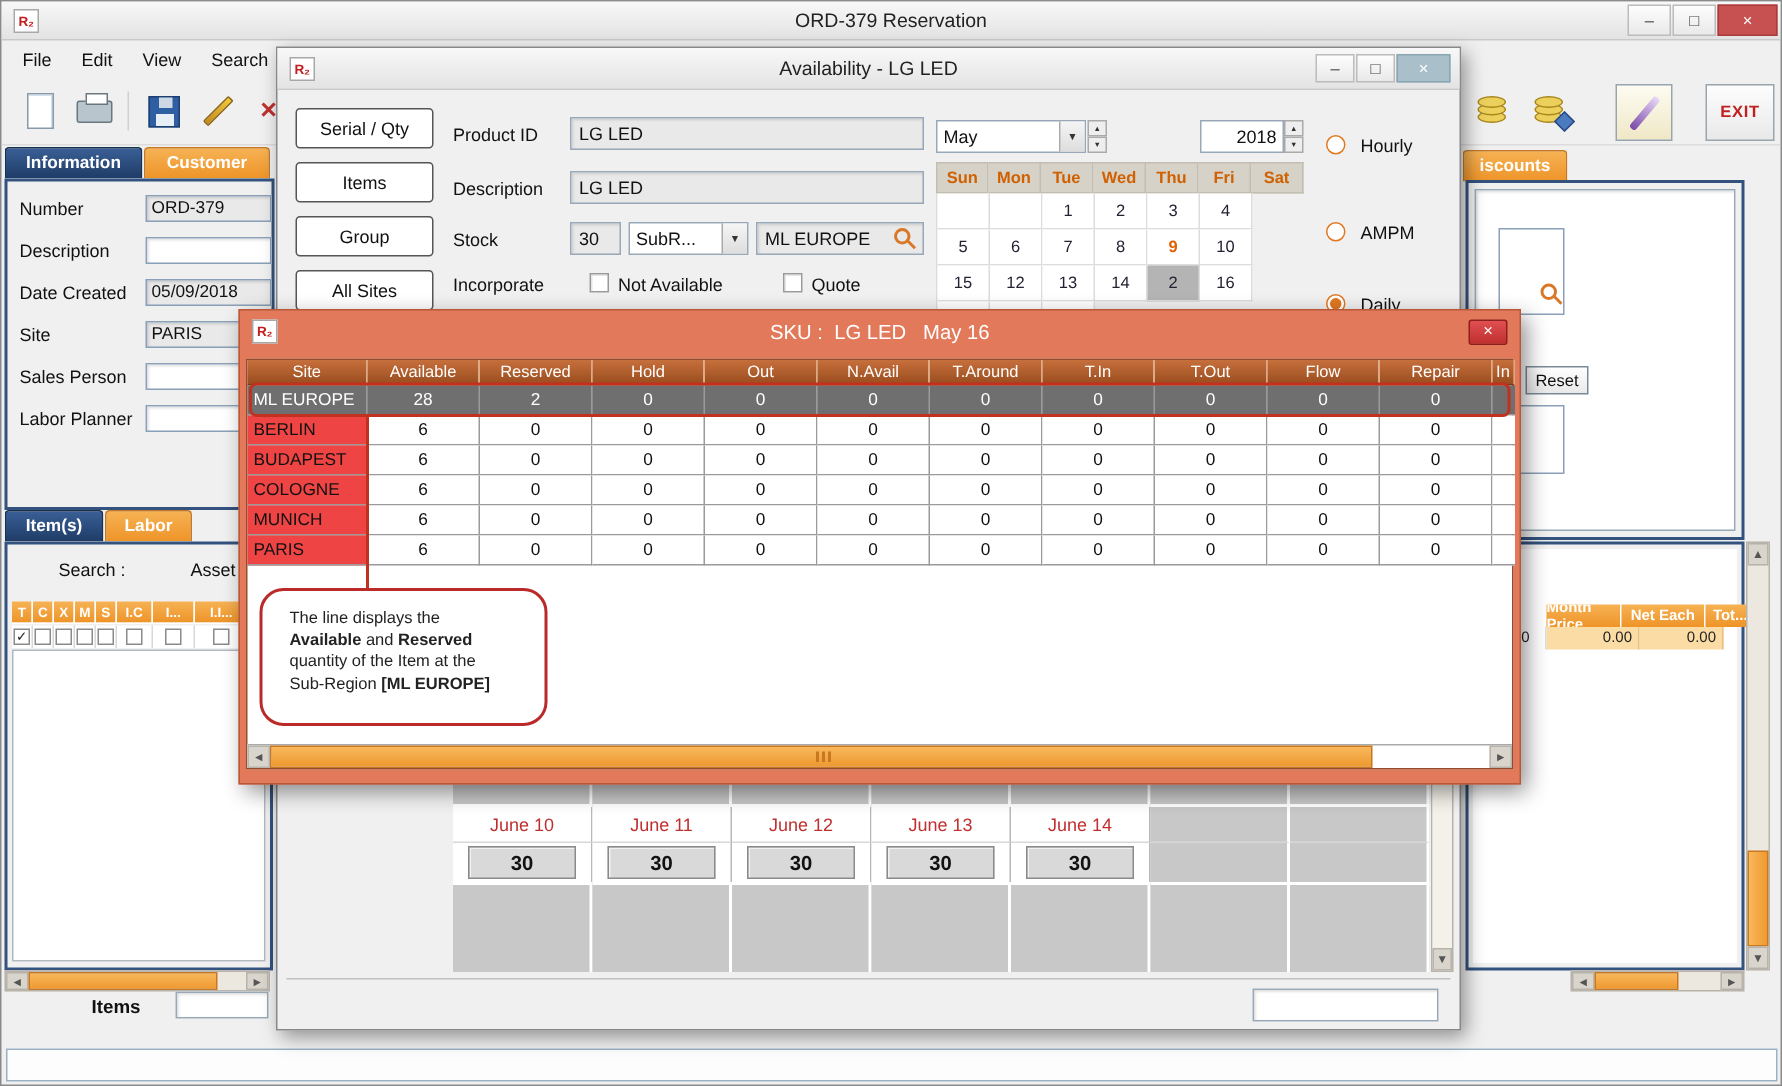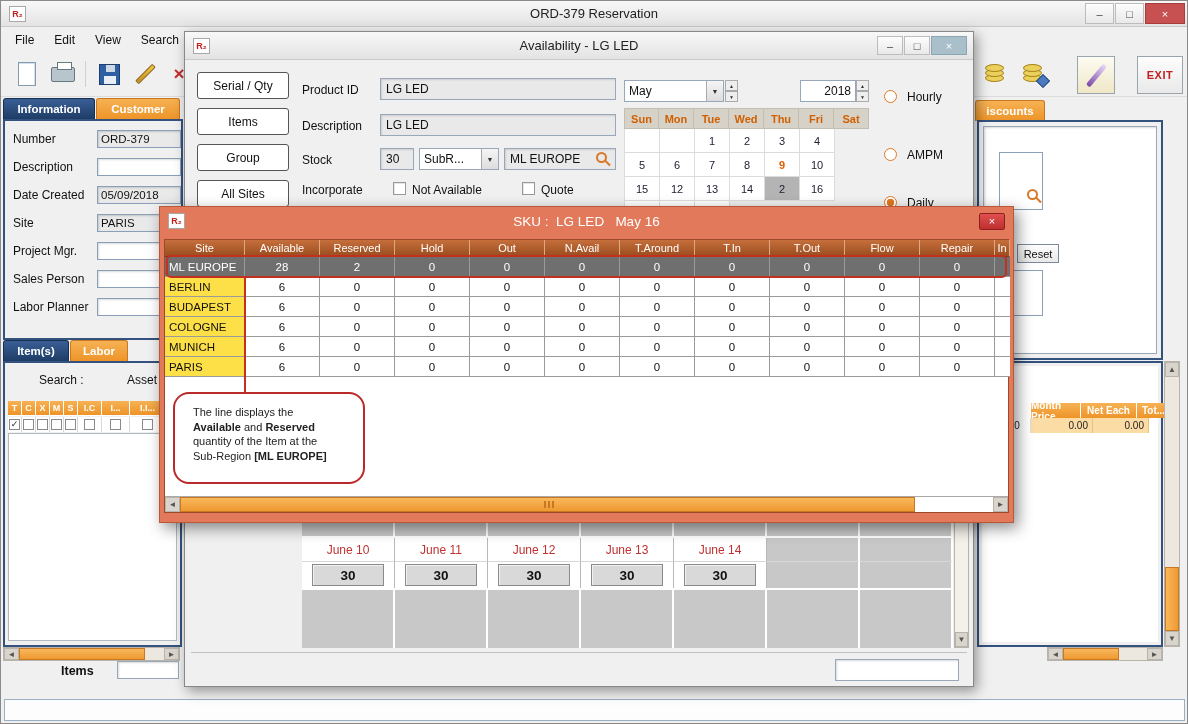--- a/index.html
+++ b/index.html
@@ -118,21 +118,21 @@
   #sku .wtitle{color:#fff;font-size:13.5px}
   .skuclose{margin-left:auto;margin-right:8px;width:26px;height:17px;background:linear-gradient(#e05050,#bf2f2f);border:1px solid #8f1f1f;color:#fff;font-size:11px;border-radius:2px;display:flex;align-items:center;justify-content:center;z-index:2}
   .sku-body{position:absolute;left:4px;top:32px;right:4px;bottom:9px;background:#fff;border:1px solid #9a4a28}
   #sku-table{position:absolute;left:0;top:0;right:0}
   .srow{display:flex;height:20px}
   .srow.shead{height:17px}
   .scell{flex:0 0 75px;border-right:1px solid #9a9a9a;border-bottom:1px solid #9a9a9a;display:flex;align-items:center;justify-content:center;font-size:11.5px;background:#fff;overflow:hidden}
   .scell.c0{flex-basis:80px}
   .scell.c11{flex-basis:15px;border-right:none}
   .shead .scell{background:linear-gradient(#c66f3c,#9a4d1e);color:#fff;font-size:11px;border-right:1px solid #e0a87e;border-bottom:1px solid #7a3a12}
-  .scell.site{justify-content:flex-start;padding-left:4px;background:#fde047}
+  .scell.site{justify-content:flex-start;padding-left:4px;background:#ef4444}
   .ssel .scell{background:#6f6f6f;color:#fff}
   .selout{position:absolute;left:1px;top:15px;width:841px;height:23px;border:2px solid #c23020;border-radius:5px;z-index:5;pointer-events:none}
   .redline{position:absolute;left:79px;top:37px;width:2px;height:116px;background:#c23020;z-index:5}
   .callout{position:absolute;left:8px;top:152px;width:192px;height:92px;border:2px solid #bb2a2a;border-radius:16px;background:#fff;padding:11px 12px 8px 18px;font-size:11px;line-height:14.5px;color:#222;z-index:6}
   .skuscroll{position:absolute;left:0;right:0;bottom:0;height:16px;display:flex;background:#fff;border-top:1px solid #aaa}
 </style>
 </head>
 <body>
 
 <div id="screen">
@@ -206,24 +206,20 @@
             <div class="iflabel">Description</div>
             <div class="ifinput"></div>
           </div>
           <div class="ifrow">
             <div class="iflabel">Date Created</div>
             <div class="ifinput filled">05/09/2018</div>
           </div>
           <div class="ifrow">
             <div class="iflabel">Site</div>
             <div class="ifinput filled">PARIS</div>
-          </div>
-          <div class="ifrow">
-            <div class="iflabel">Project Mgr.</div>
-            <div class="ifinput"></div>
           </div>
           <div class="ifrow">
             <div class="iflabel">Sales Person</div>
             <div class="ifinput"></div>
           </div>
           <div class="ifrow">
             <div class="iflabel">Labor Planner</div>
             <div class="ifinput"></div>
           </div>
         </div>

